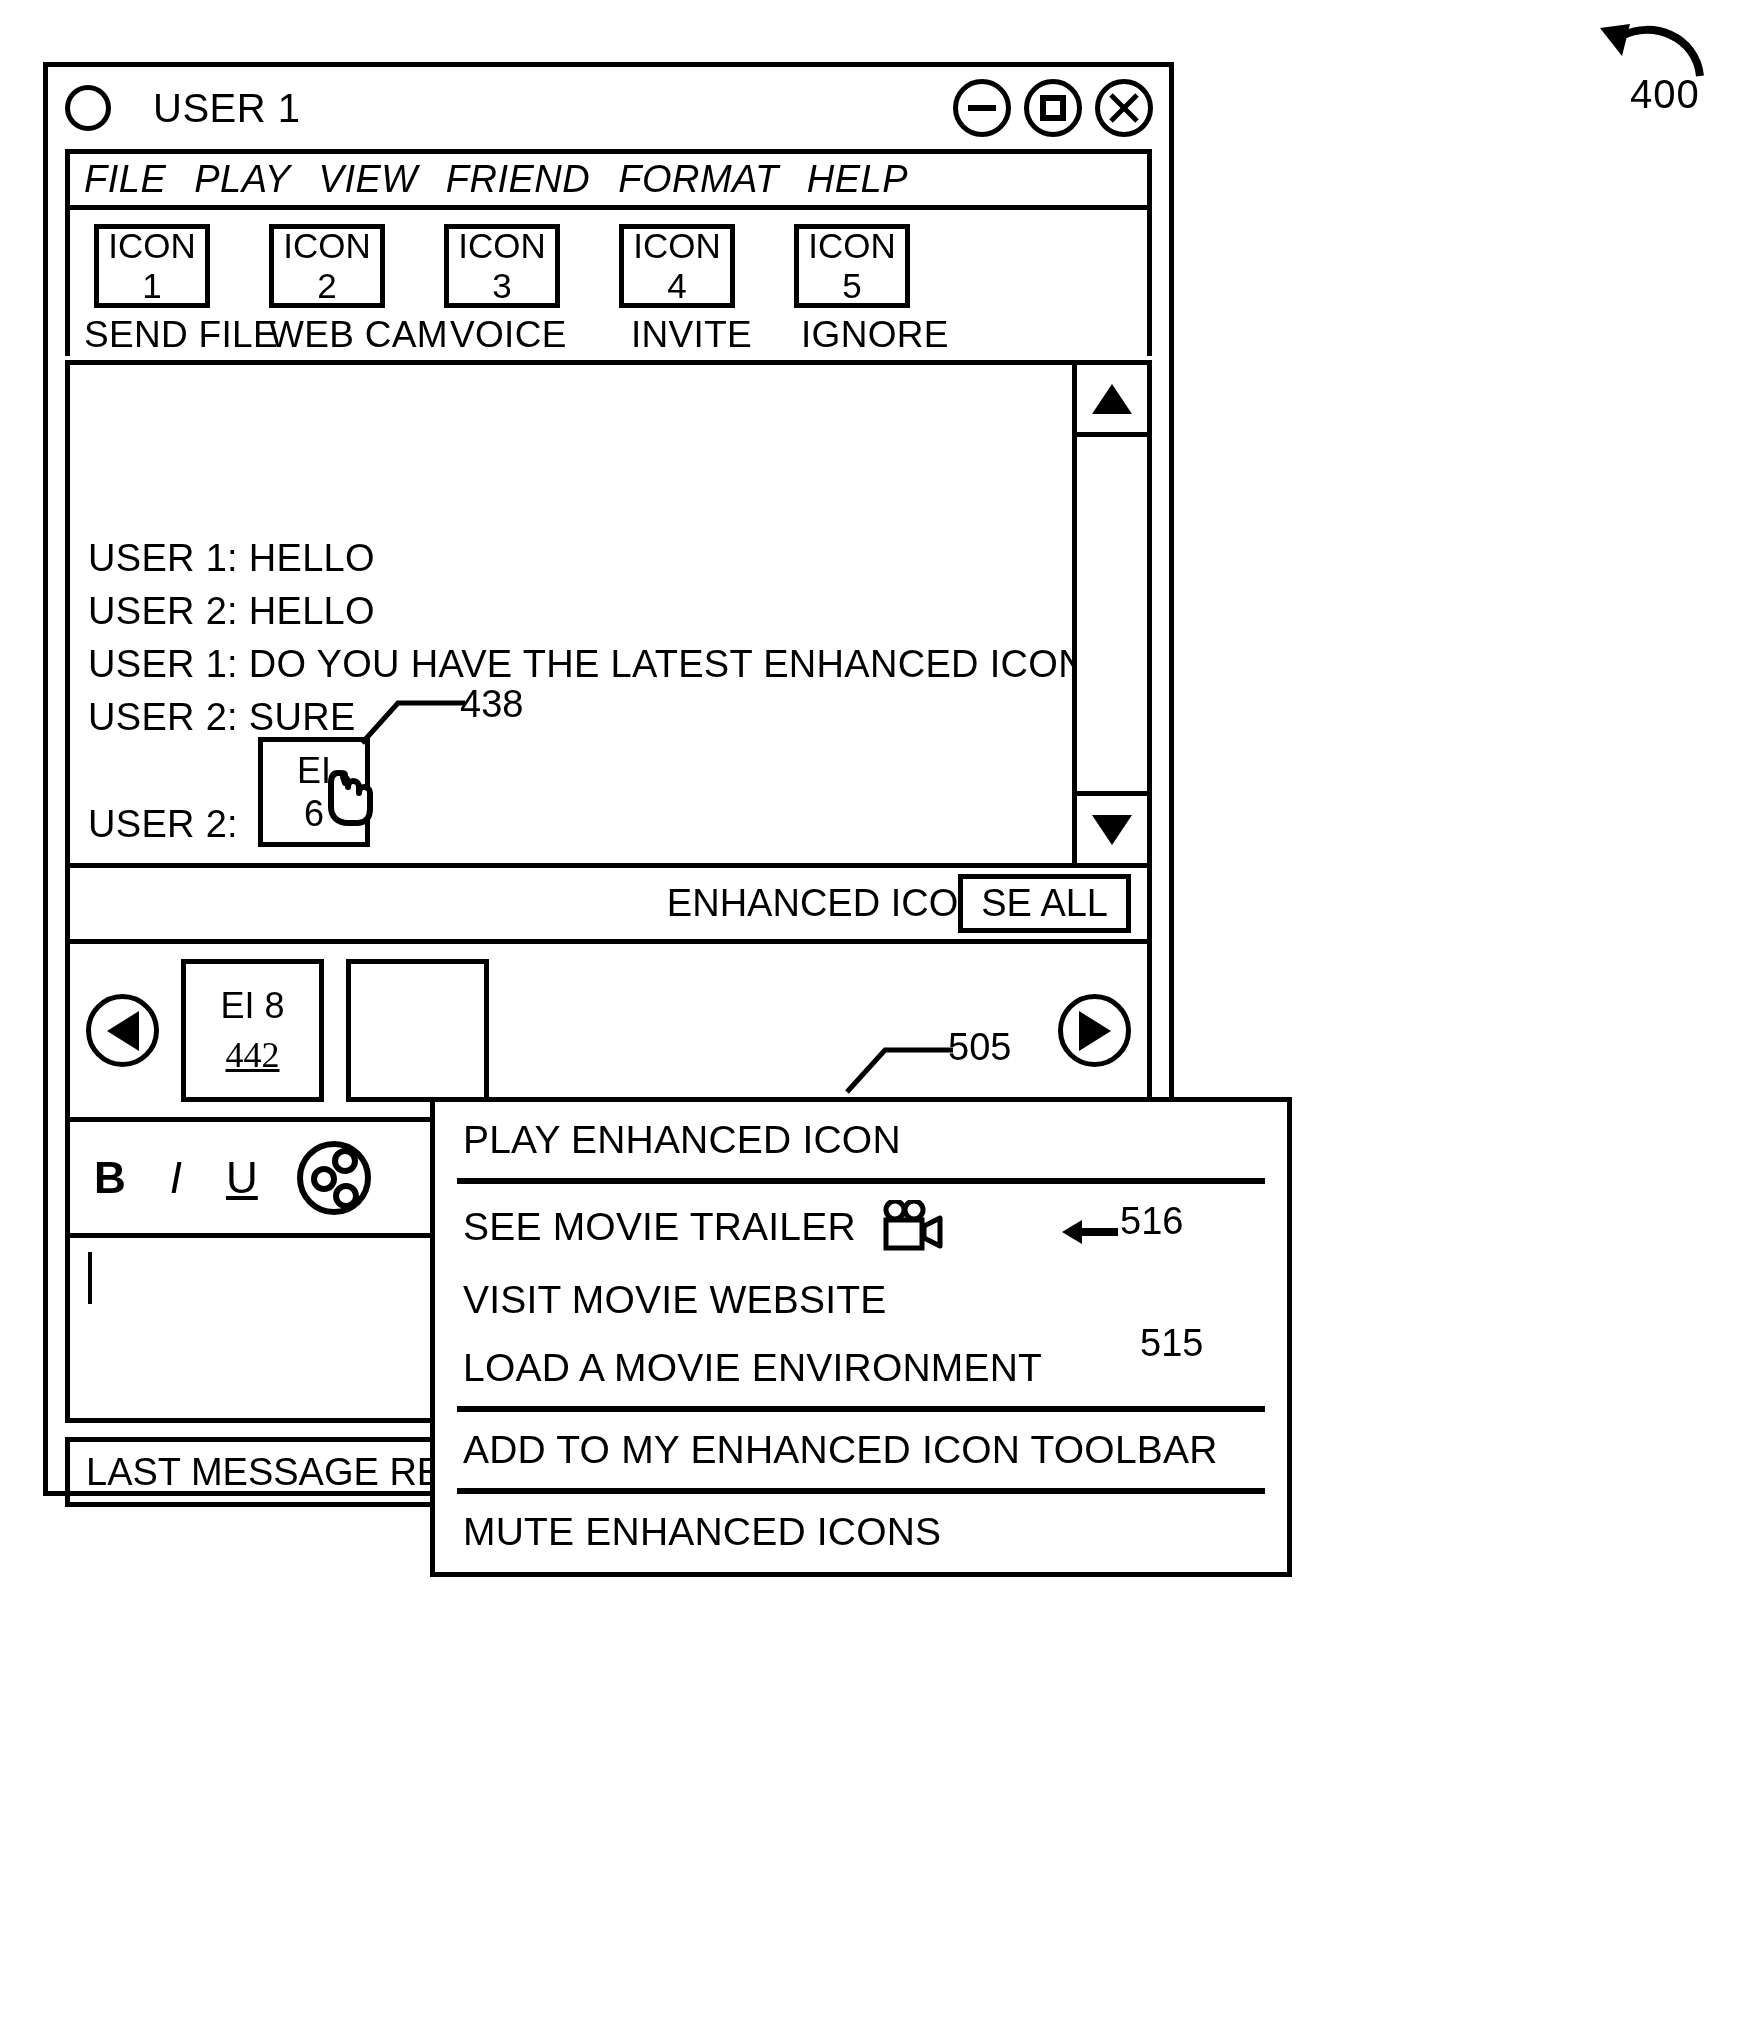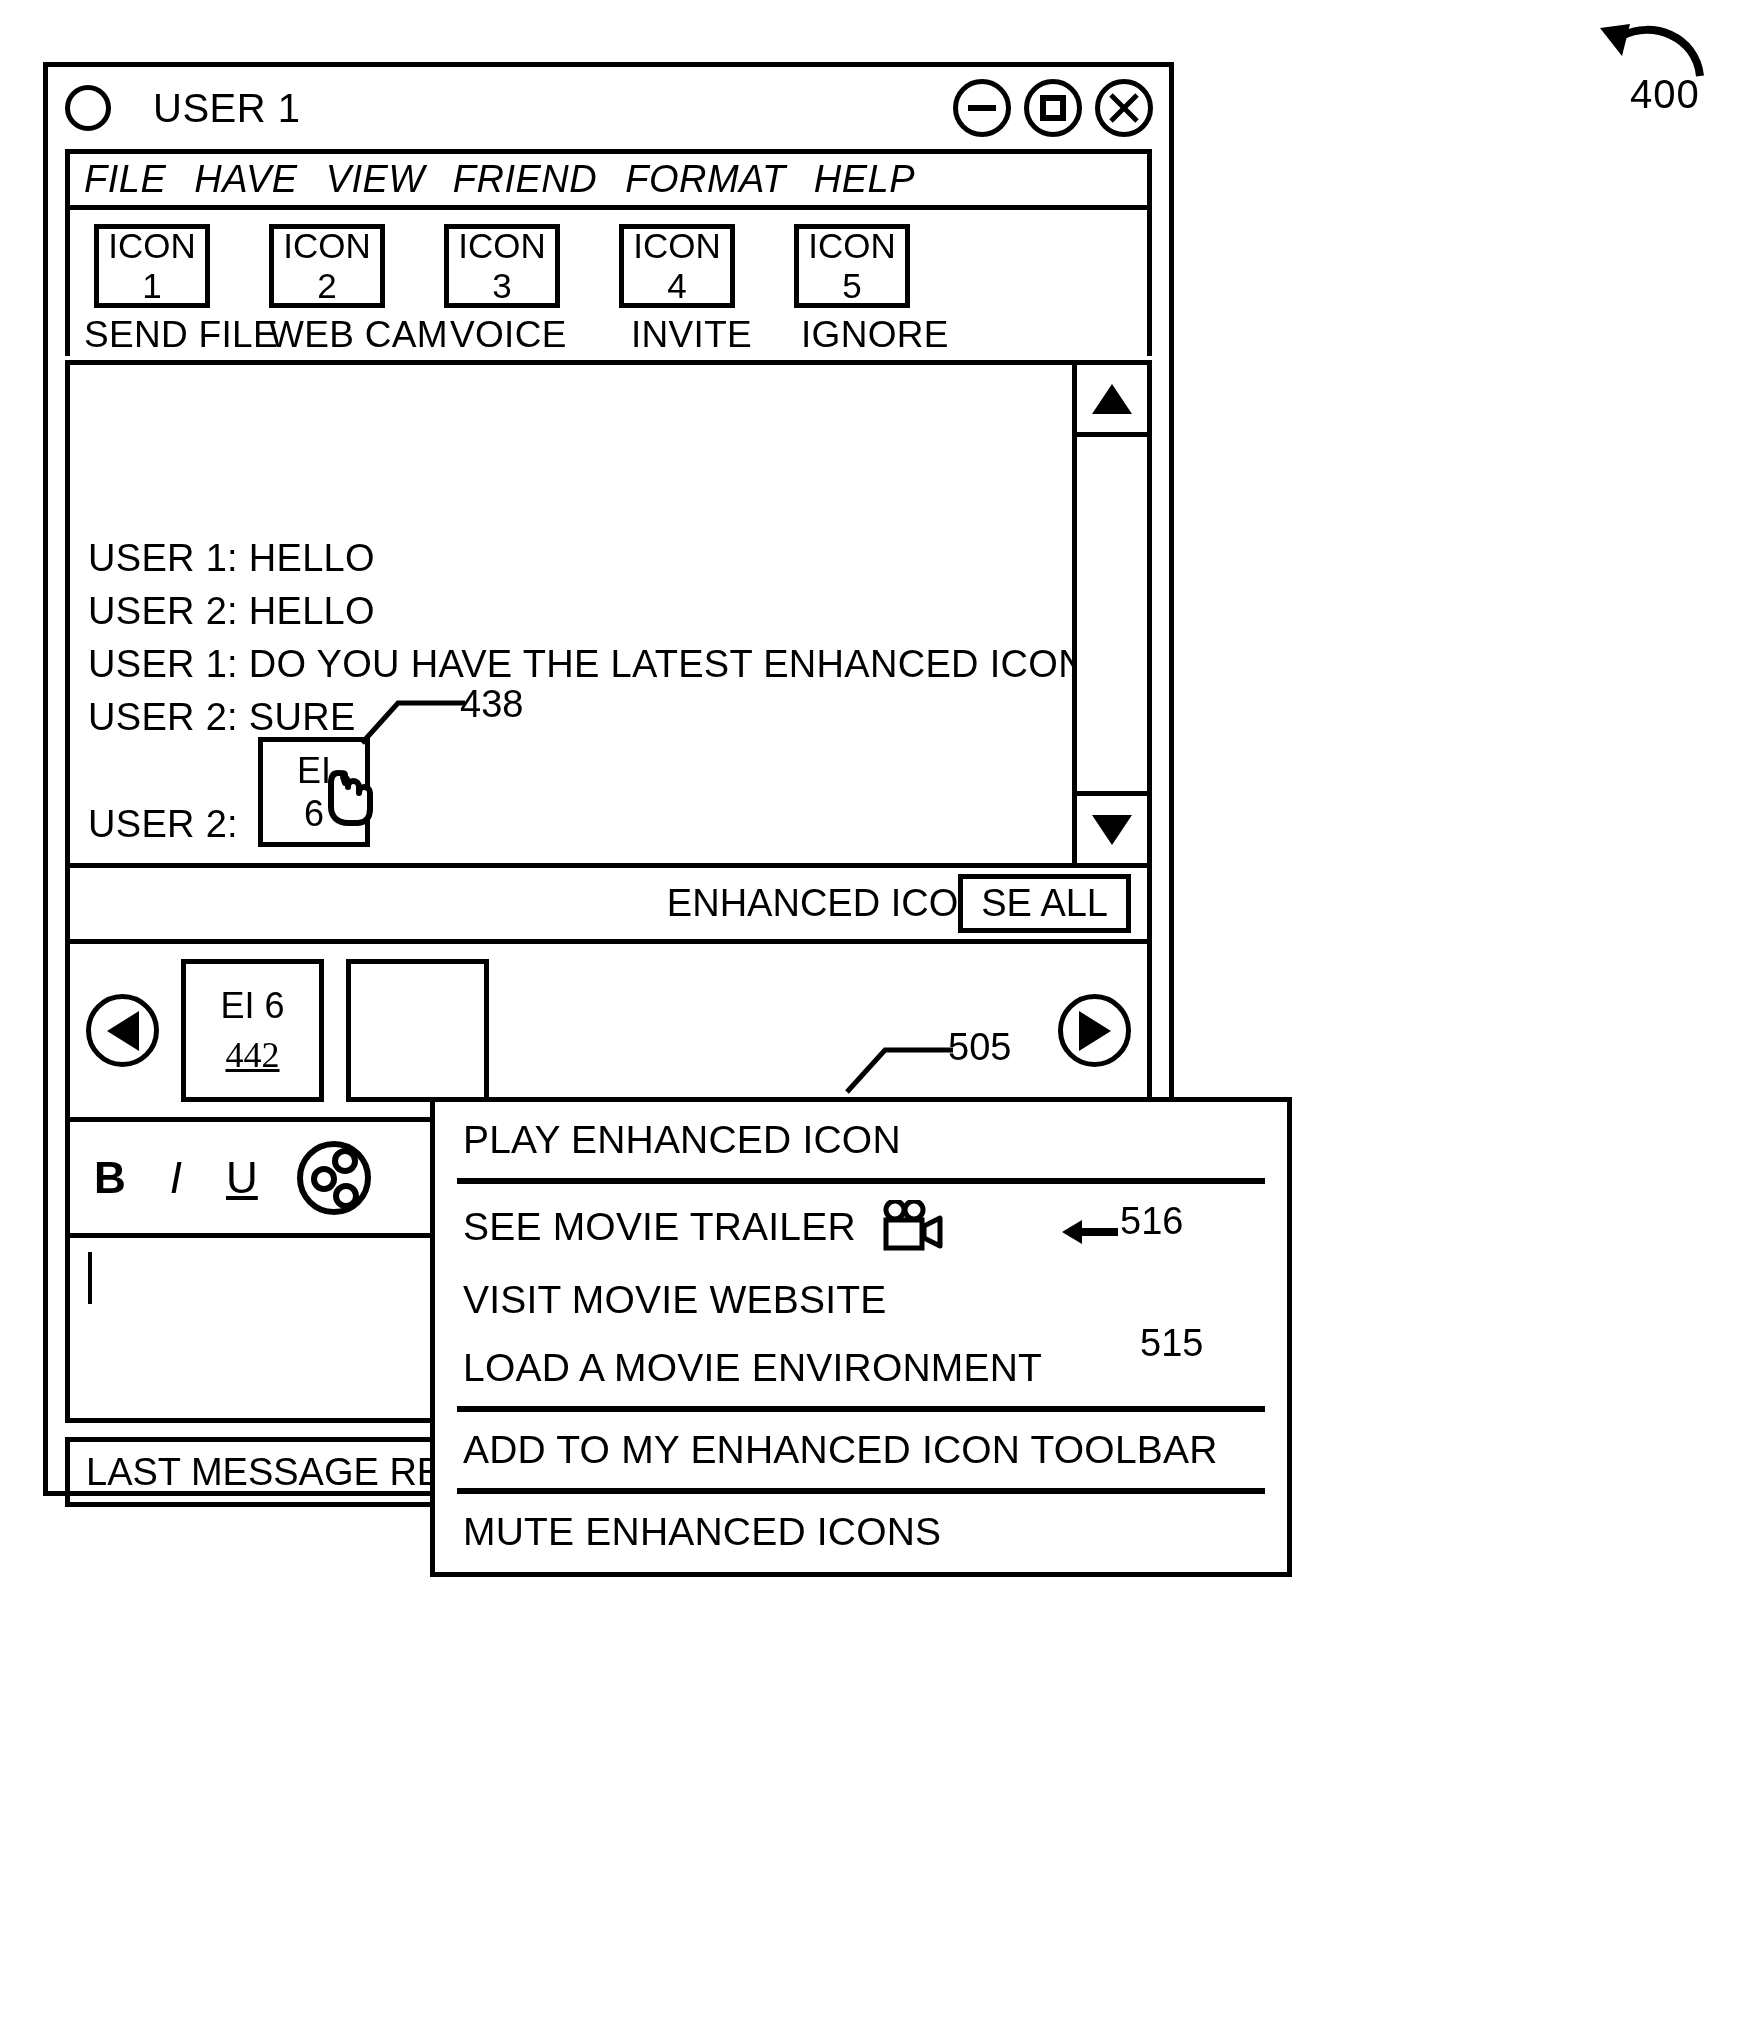--- a/index.html
+++ b/index.html
@@ -255,21 +255,21 @@
             <line x1="4" y1="4" x2="30" y2="30" stroke="#000" stroke-width="5"></line>
             <line x1="30" y1="4" x2="4" y2="30" stroke="#000" stroke-width="5"></line>
           </svg>
         </div>
       </div>
     </div>
 
     <div class="menubar">
       <div class="menubar-inner">
         <div class="menu-item">FILE</div>
-        <div class="menu-item">HAVE</div>
+        <div class="menu-item">PLAY</div>
         <div class="menu-item">VIEW</div>
         <div class="menu-item">FRIEND</div>
         <div class="menu-item">FORMAT</div>
         <div class="menu-item">HELP</div>
       </div>
     </div>
 
     <div class="toolbar">
       <div class="toolbar-icons">
         <div class="tb-icon">
@@ -338,21 +338,21 @@
     <div class="ei-header">
       <div class="ei-header-title">ENHANCED ICO</div>
       <div class="browse-all">SE ALL</div>
     </div>
 
     <div class="ei-strip">
       <div class="nav-circ">
         <div class="tri-left"></div>
       </div>
       <div class="ei-cell">
-        <span>EI 6</span>
+        <span>EI 8</span>
         <span class="num">442</span>
       </div>
       <div class="ei-cell">
         <span></span>
         <span class="num"></span>
       </div>
       <div class="ei-spacer"></div>
       <div class="nav-circ">
         <div class="tri-right"></div>
       </div>

